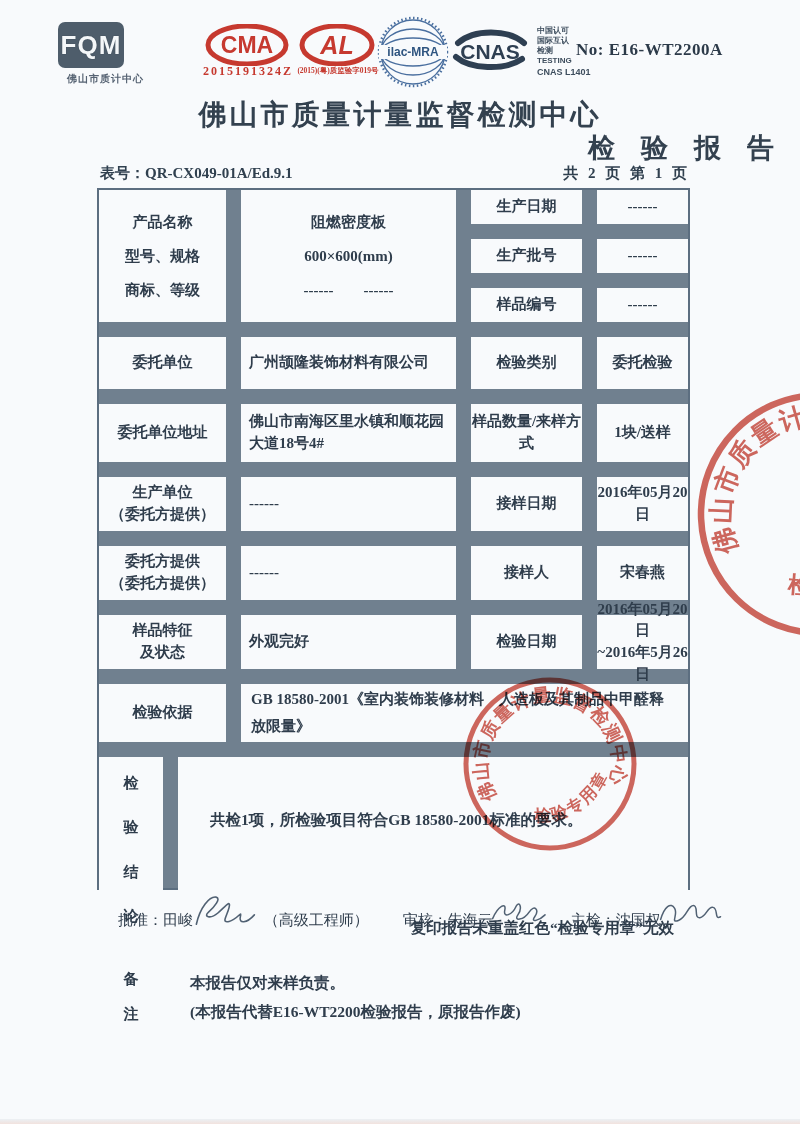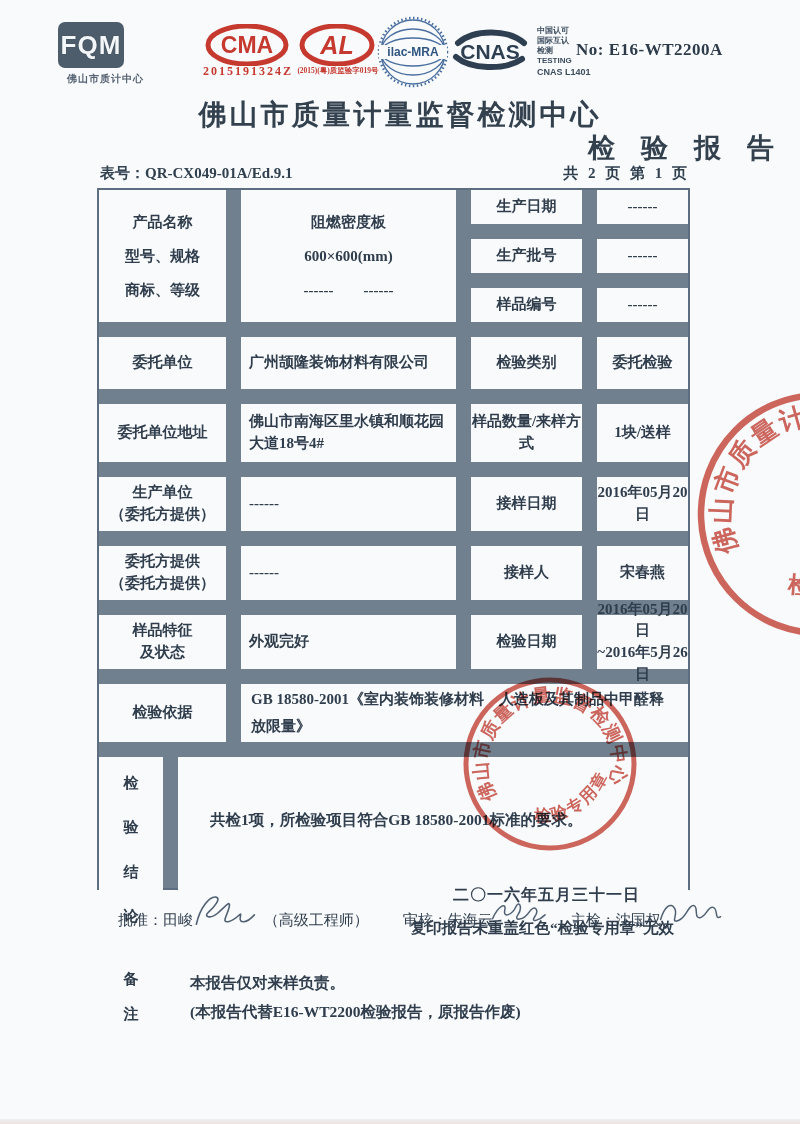--- a/index.html
+++ b/index.html
@@ -200,21 +200,20 @@
     <div class="cell left a-r9v" style="padding:0 10px; line-height:1.8;">GB 18580-2001《室内装饰装修材料　人造板及其制品中甲醛释放限量》</div>
 
     <div class="cell vert-label a-r10l">
       <span>检</span>
       <span>验</span>
       <span>结</span>
       <span>论</span>
     </div>
     <div class="cell conclusion-cell a-r10v">
       <span class="conclusion-text">共检1项，所检验项目符合GB 18580-2001标准的要求。</span>
-      <span class="conclusion-date">二〇一六年五月三十一日</span>
       <span class="conclusion-note">复印报告未重盖红色“检验专用章”无效</span>
     </div>
 
     <div class="cell vert-label a-r11l" style="padding:10px 0;">
       <span>备</span>
       <span>注</span>
     </div>
     <div class="cell remark-cell a-r11v">
       <div>本报告仅对来样负责。</div>
       <div>(本报告代替E16-WT2200检验报告，原报告作废)</div>

